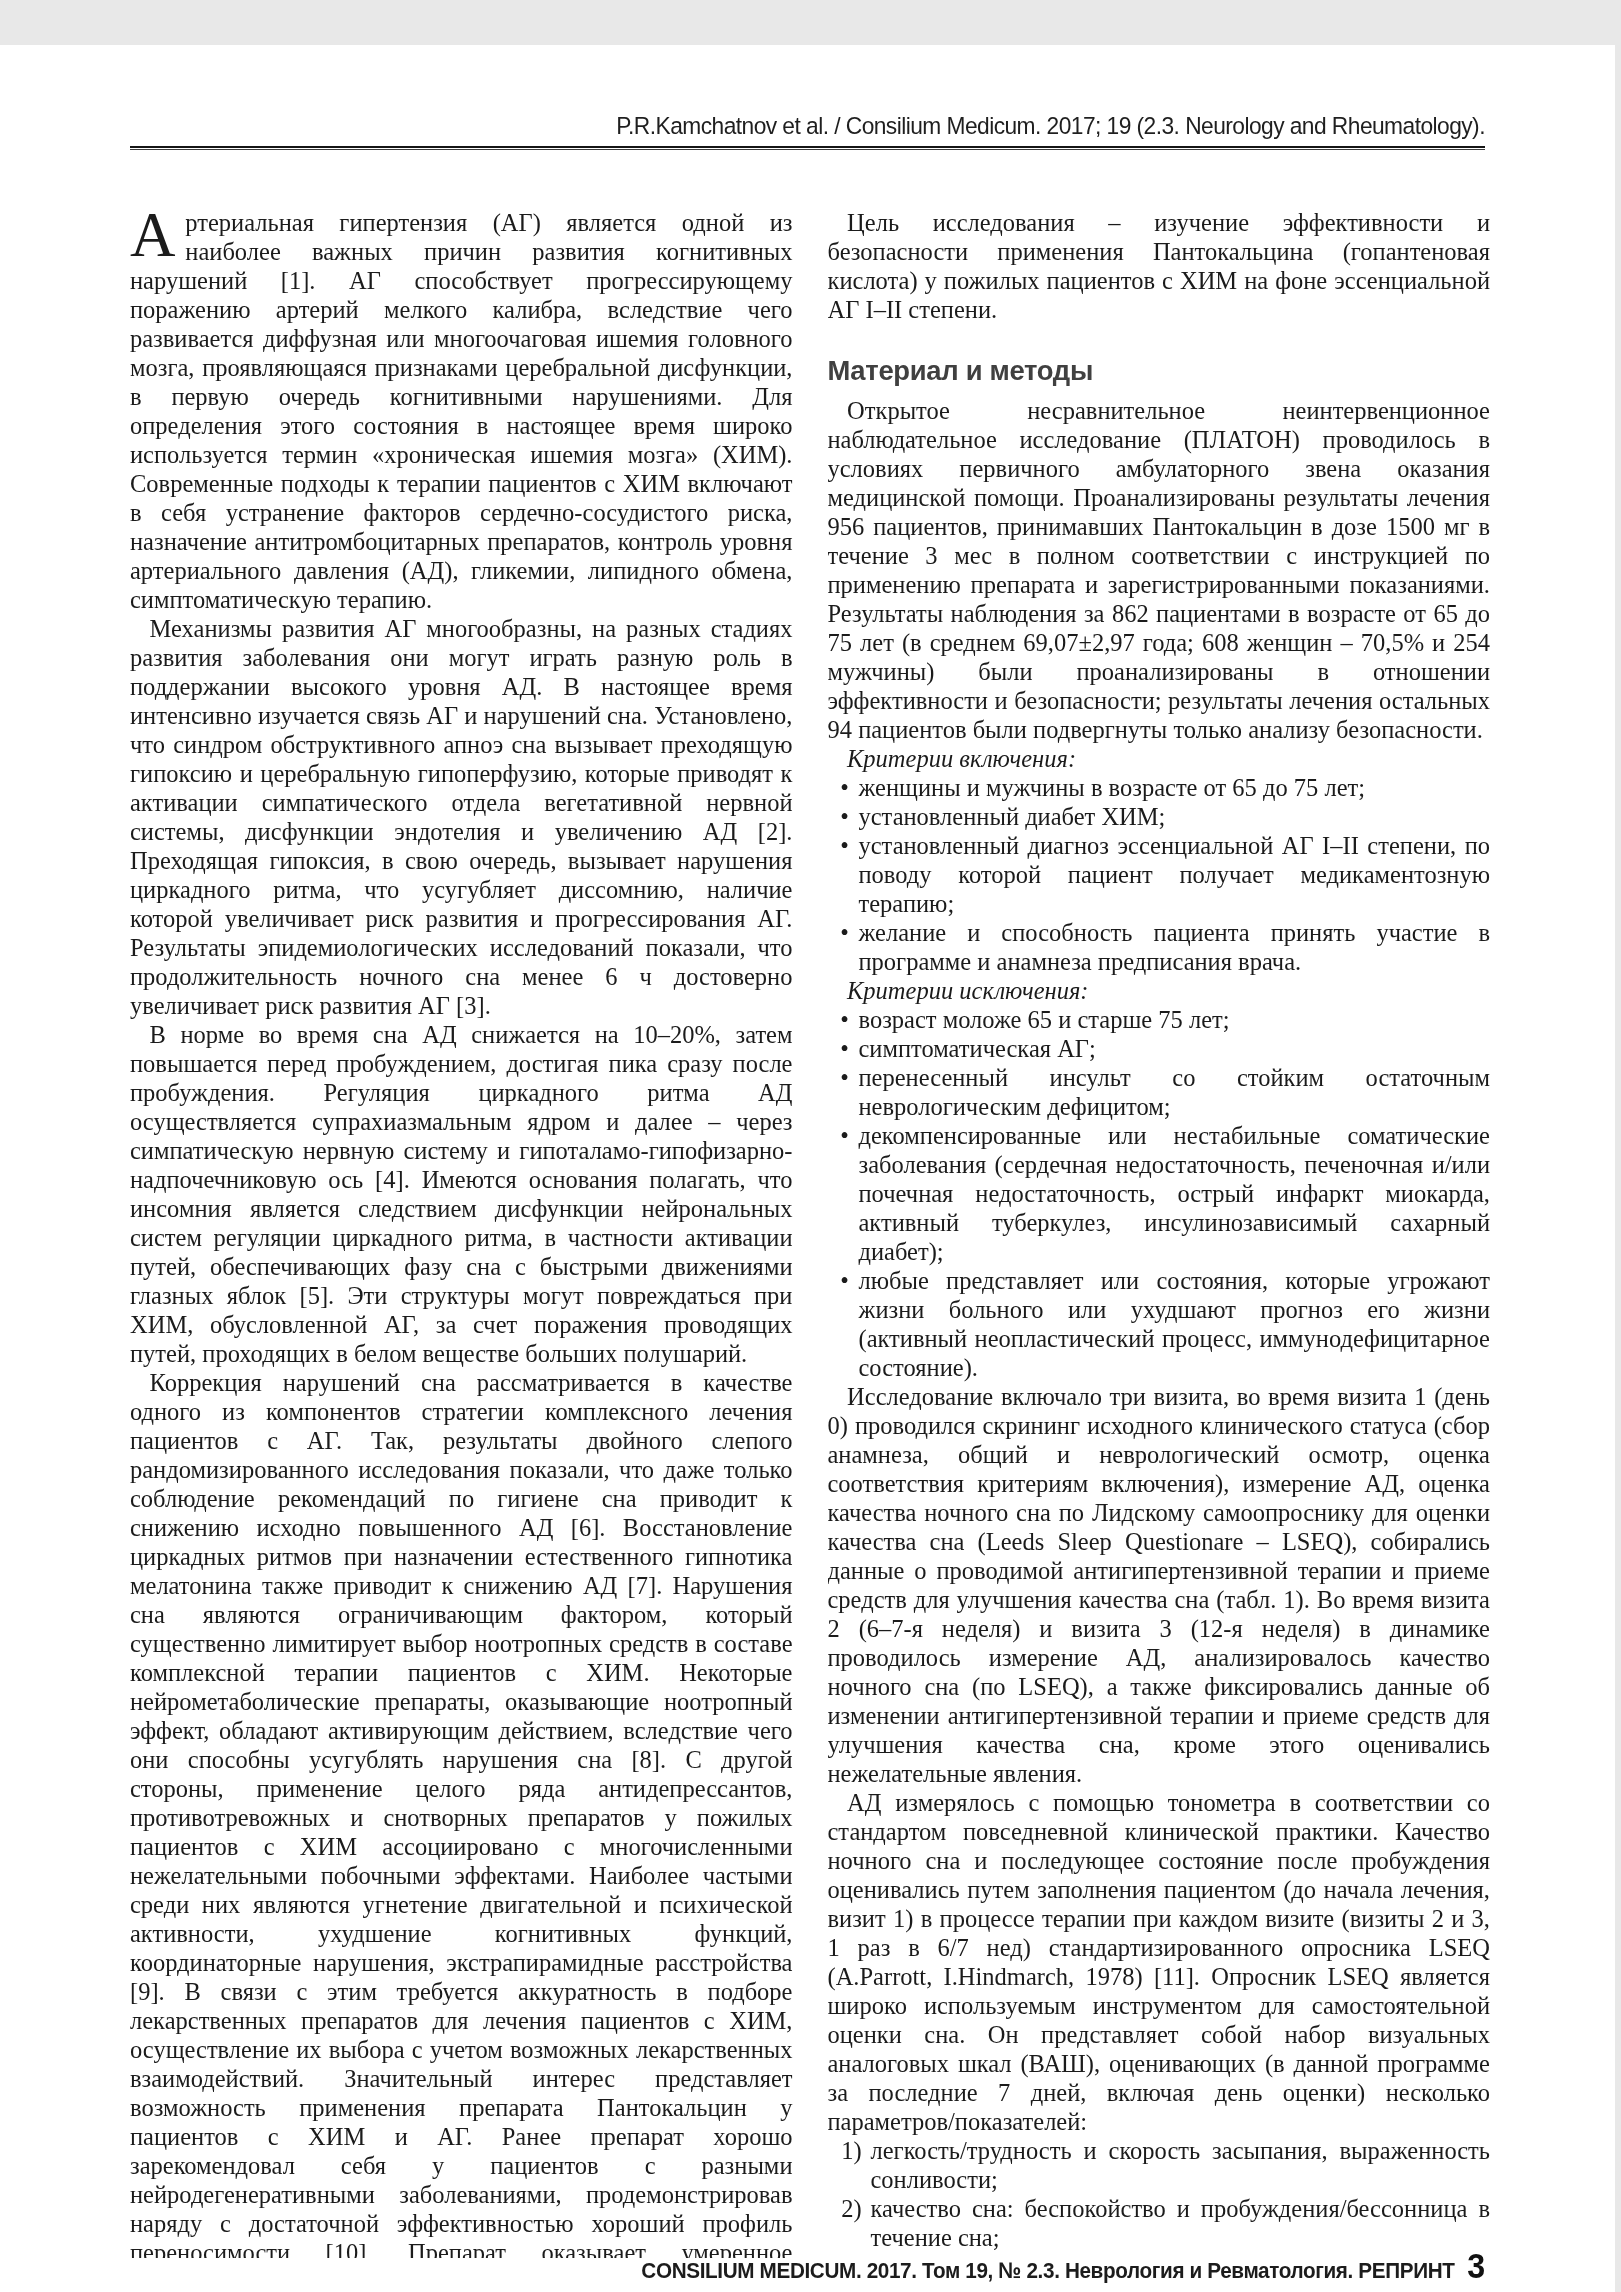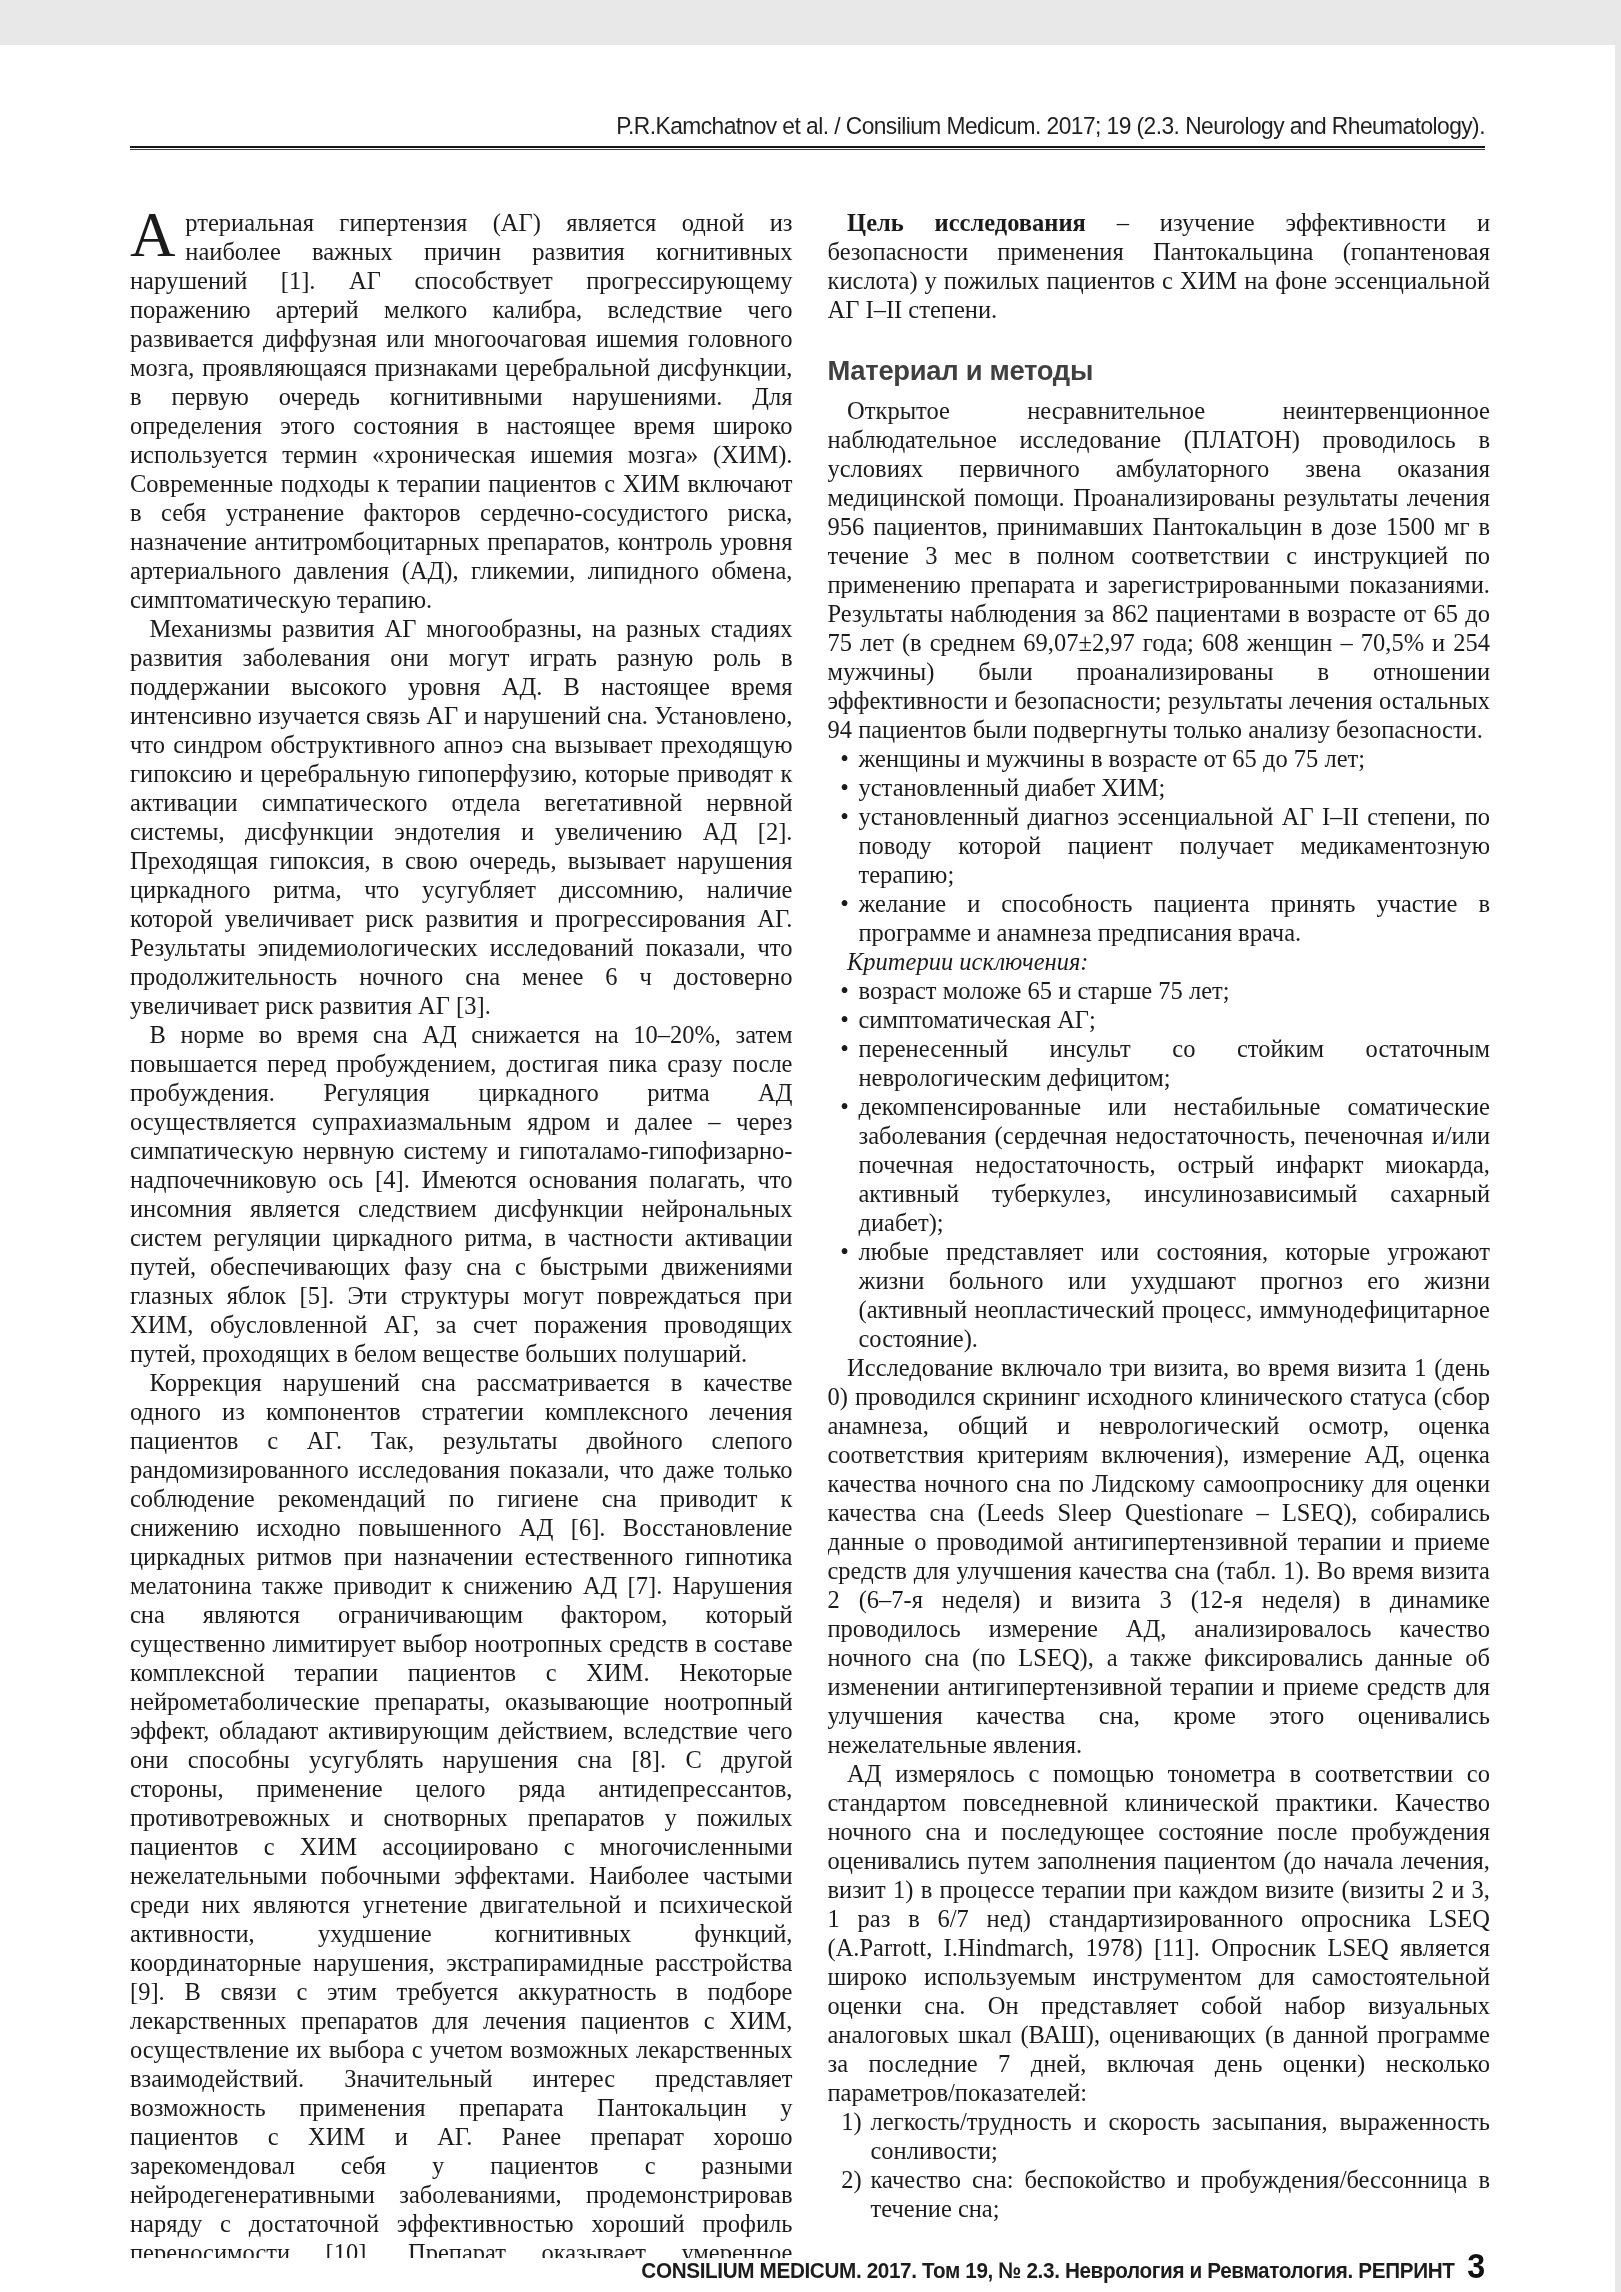--- a/index.html
+++ b/index.html
@@ -37,21 +37,21 @@
     hyphens:auto;-webkit-hyphens:auto;
   }
   p{margin:0;padding:0;}
   p.ind{text-indent:19.6px;}
   .dropcap{
     float:left;
     font-size:63px;line-height:51px;
     padding:2px 9.8px 0 0;
     font-weight:400;
   }
-  b.lead{font-weight:bold;}
+  b.lead{font-weight:normal;}
   h2.methods{
     font-family:"Liberation Sans","DejaVu Sans",sans-serif;
     font-size:27.4px;line-height:31px;font-weight:bold;color:#404040;
     margin:31px 0 9.8px 0;text-align:left;letter-spacing:-0.3px;
   }
   p.crit{font-style:italic;text-indent:19.6px;}
   p.bi{position:relative;padding-left:31px;}
   p.bi .dot{position:absolute;left:12.7px;top:0;}
   p.ni{position:relative;padding-left:43px;}
   p.ni .num{position:absolute;left:13.7px;top:0;}
@@ -87,20 +87,21 @@
 
     <div class="col">
       <p class="ind">
         <b class="lead">Цель исследования</b><span> – изучение эффективности и безопасности применения Пантокальцина (гопантеновая кислота) у пожилых пациентов с ХИМ на фоне эссенциальной АГ I–II степени.</span>
       </p>
 
       <h2 class="methods">Материал и методы</h2>
 
       <p class="ind">Открытое несравнительное неинтервенционное наблюдательное исследование (ПЛАТОН) проводилось в условиях первичного амбулаторного звена оказания медицинской помощи. Проанализированы результаты лечения 956 пациентов, принимавших Пантокальцин в дозе 1500 мг в течение 3 мес в полном соответствии с инструкцией по применению препарата и зарегистрированными показаниями. Результаты наблюдения за 862 пациентами в возрасте от 65 до 75 лет (в среднем 69,07±2,97 года; 608 женщин – 70,5% и 254 мужчины) были проанализированы в отношении эффективности и безопасности; результаты лечения остальных 94 пациентов были подвергнуты только анализу безопасности.</p>
 
+      <p class="crit">Критерии включения:</p>
       <div>
         <p class="bi"><span class="dot">•</span><span>женщины и мужчины в возрасте от 65 до 75 лет;</span></p>
         <p class="bi"><span class="dot">•</span><span>установленный диабет ХИМ;</span></p>
         <p class="bi"><span class="dot">•</span><span>установленный диагноз эссенциальной АГ I–II степени, по поводу которой пациент получает медикаментозную терапию;</span></p>
         <p class="bi"><span class="dot">•</span><span>желание и способность пациента принять участие в программе и анамнеза предписания врача.</span></p>
       </div>
 
       <p class="crit">Критерии исключения:</p>
       <div>
         <p class="bi"><span class="dot">•</span><span>возраст моложе 65 и старше 75 лет;</span></p>

